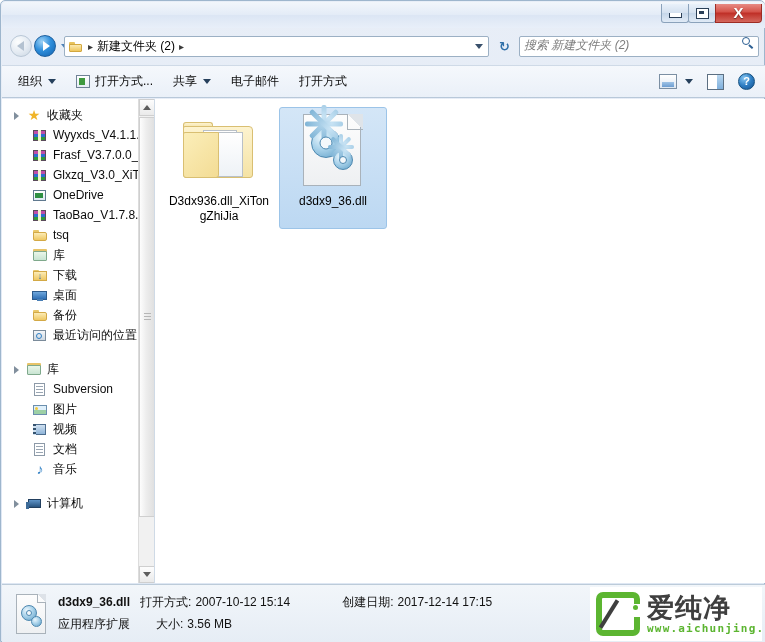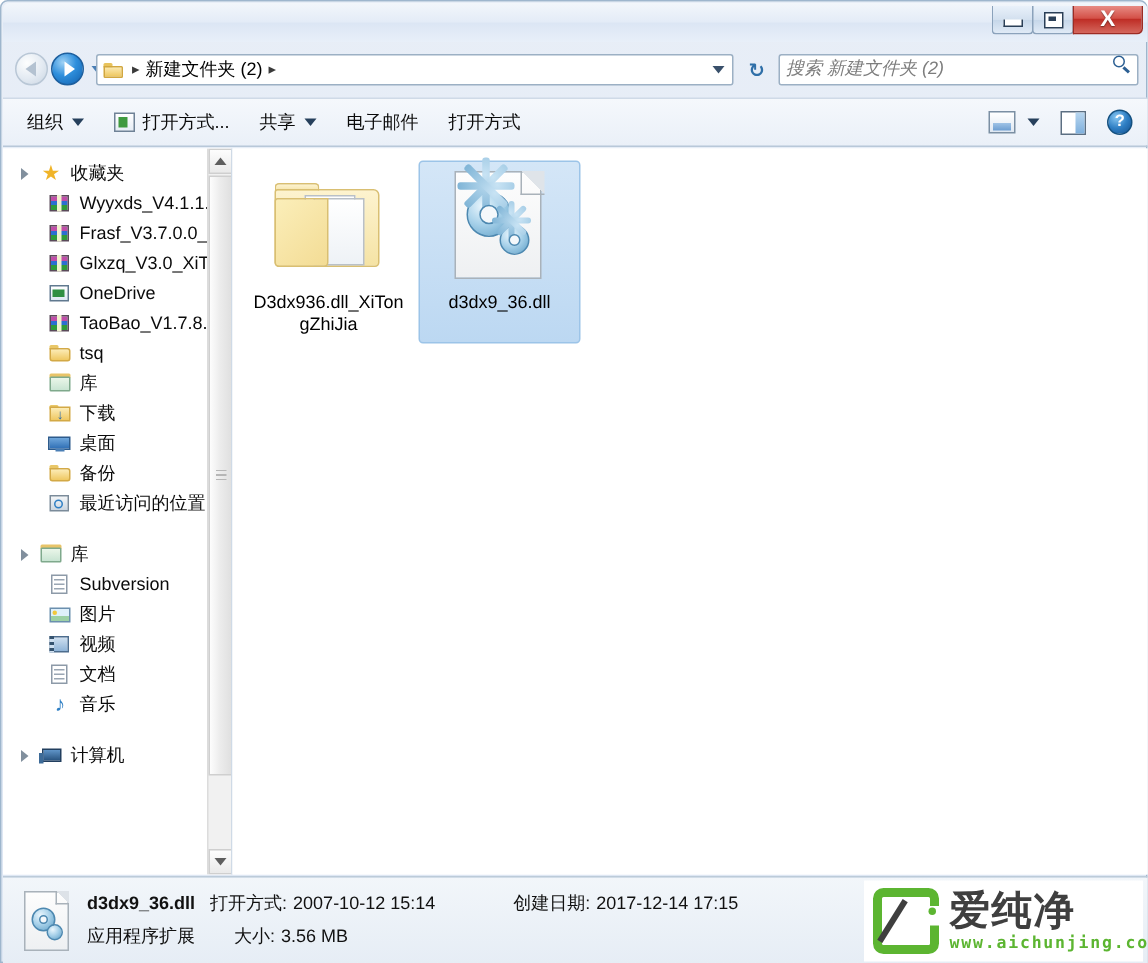--- a/index.html
+++ b/index.html
@@ -901,21 +901,21 @@
   .st-lbl { margin-right: 4px; }
   .st-val { margin-right: 0px; }
   .st-gap { display:inline-block; width: 52px; }
   .st-gap2 { display:inline-block; width: 26px; }
 
   
   #watermark {
     position: absolute;
     right: 2px;
     top: 586px;
-    width: 186px;
+    width: 172px;
     height: 54px;
     background: #ffffff;
     display: flex;
     align-items: center;
     padding-left: 6px;
     box-sizing: border-box;
     margin-left: 36px;
   }
   #wm-mark {
     width: 44px; height: 44px;

